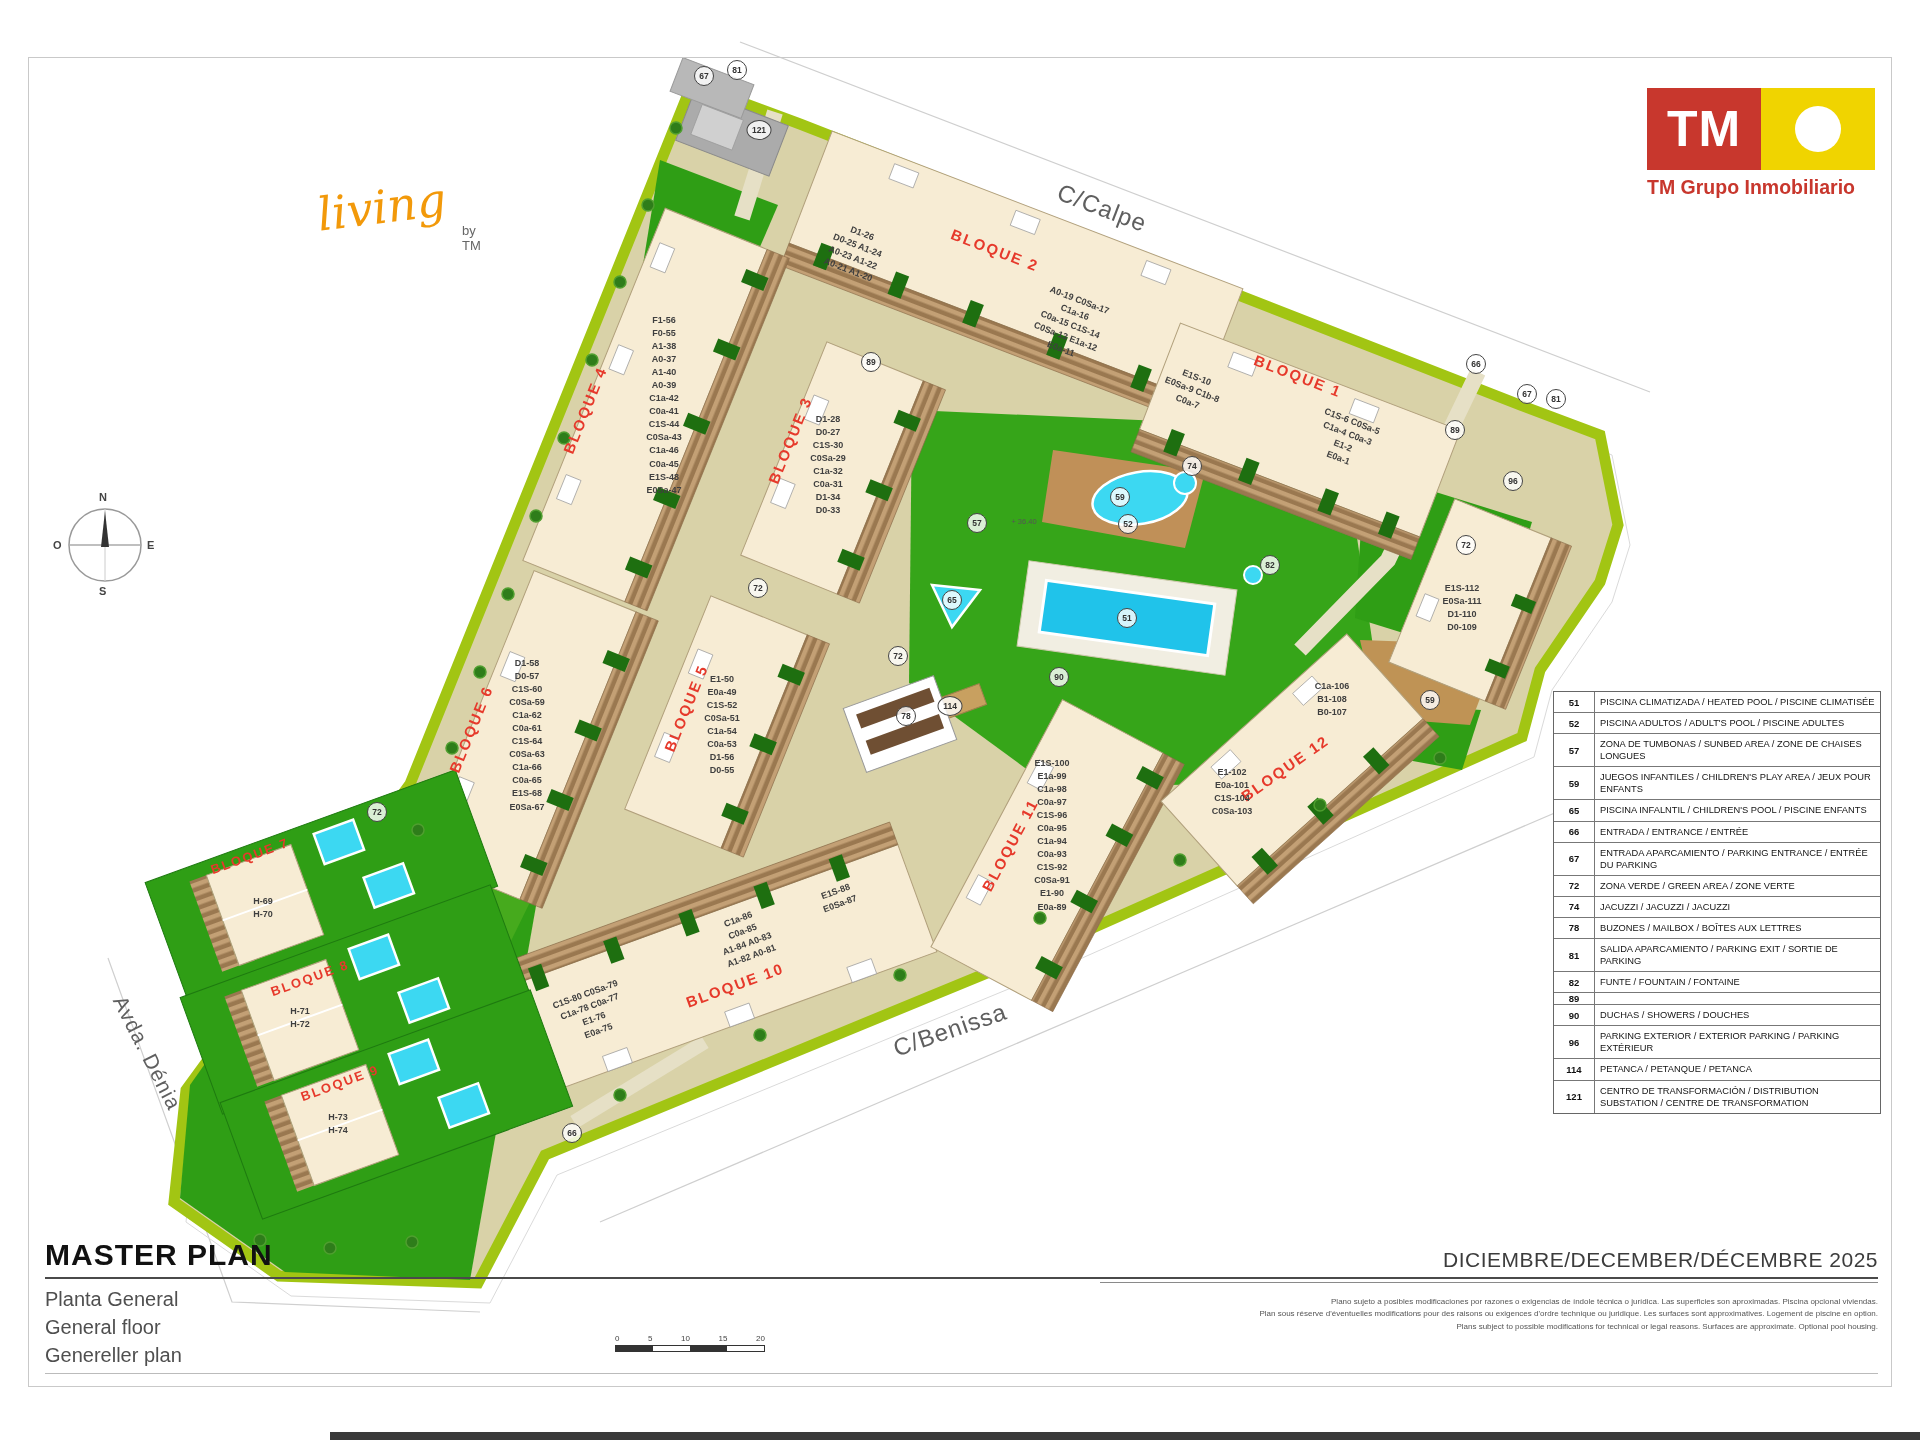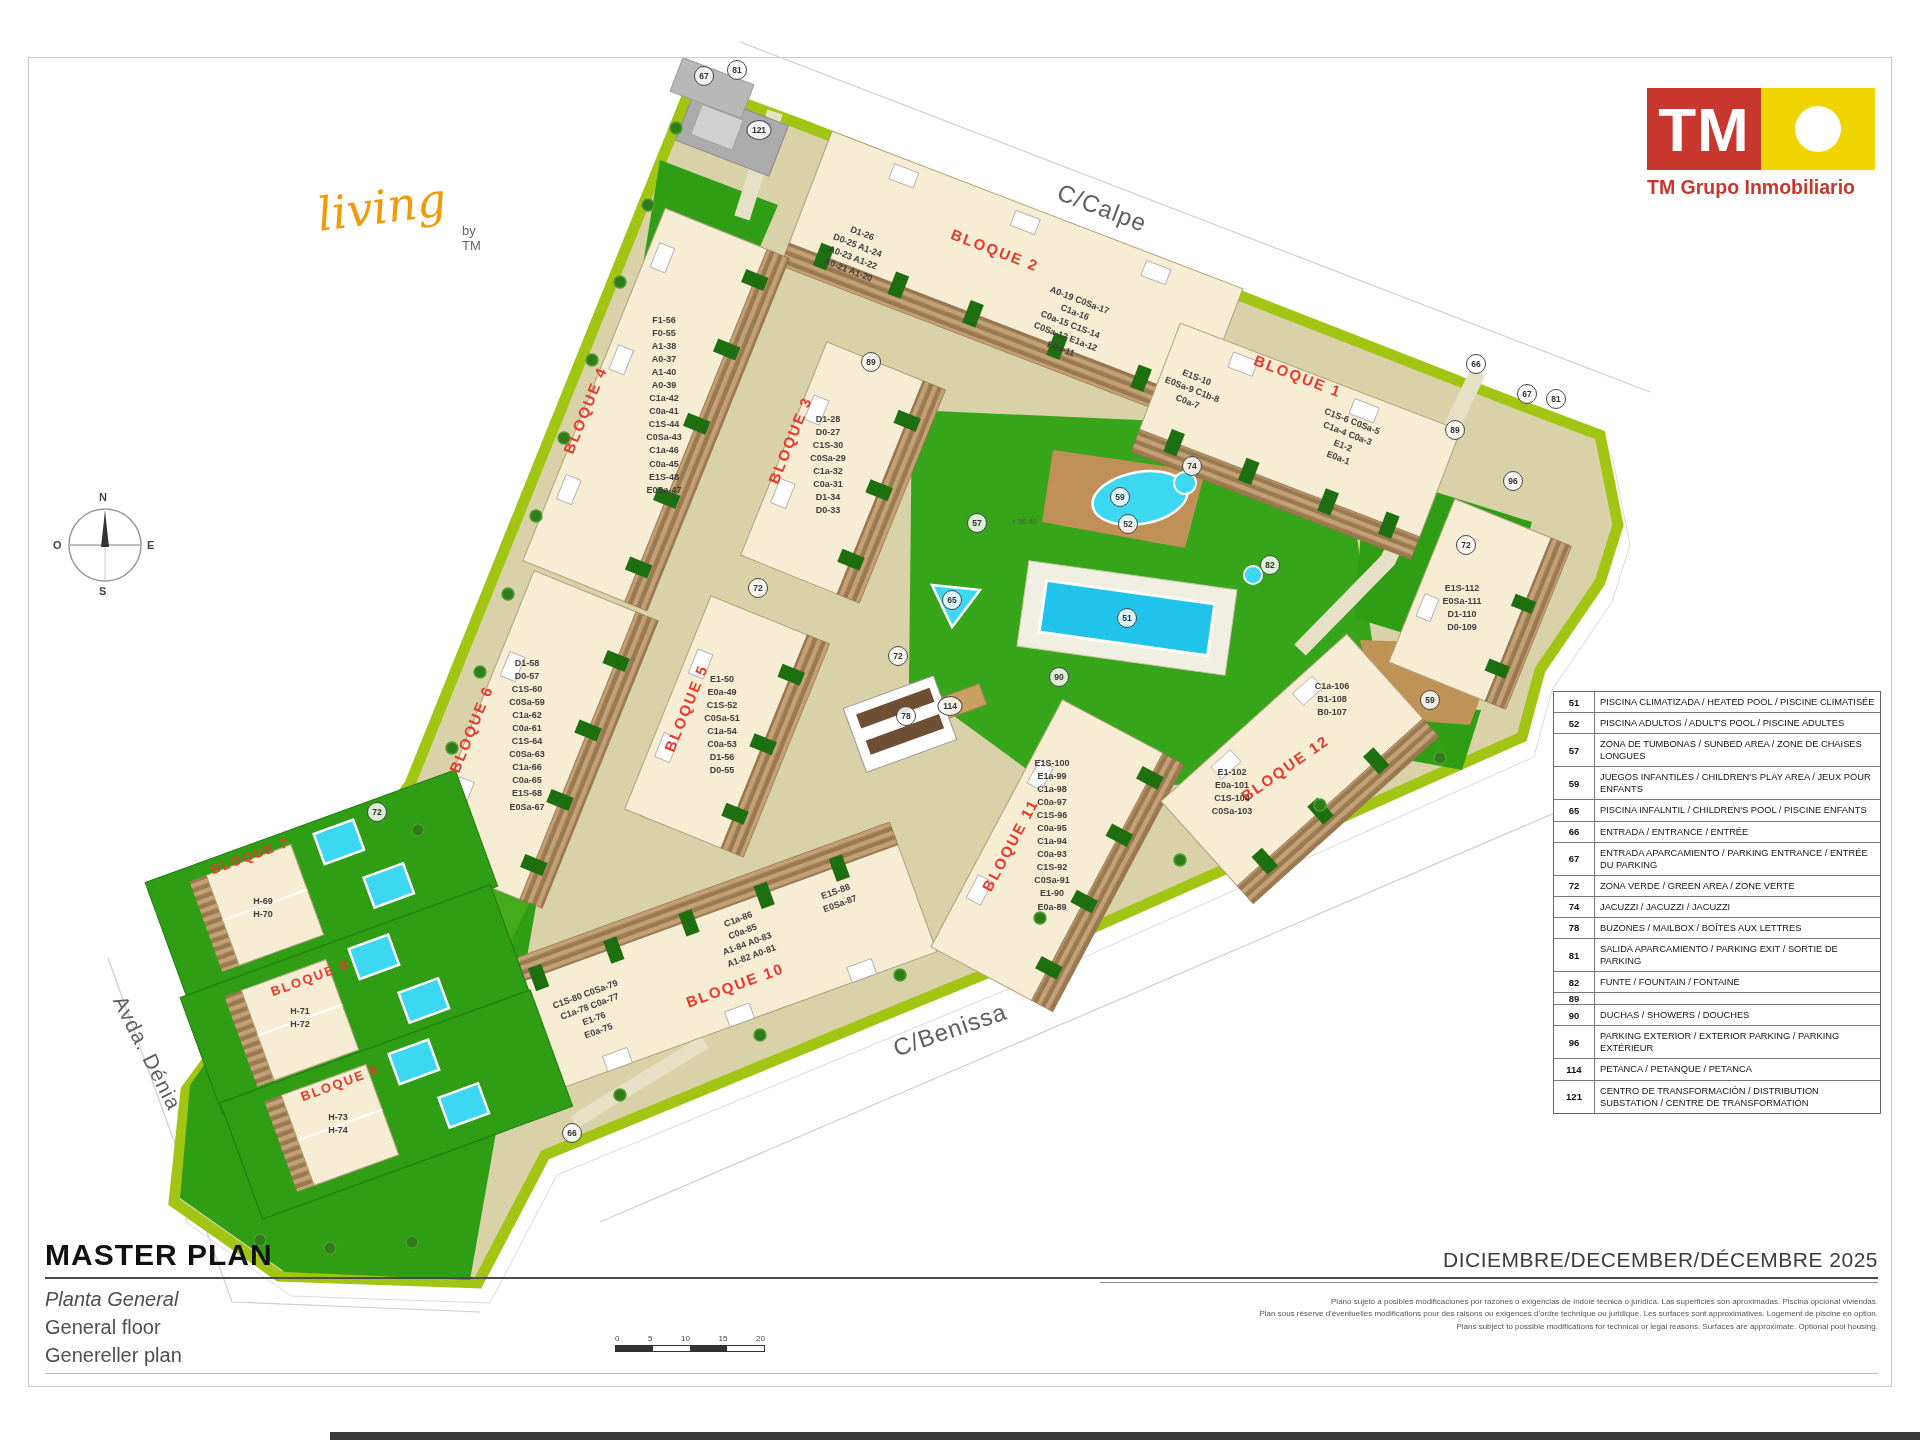--- a/index.html
+++ b/index.html
@@ -15,21 +15,21 @@
      background:#f49b00;border-radius:50%;transform:translate(-50%,-50%);}
   #logo-slash{display:inline-block;width:4px;height:66px;background:#f49b00;
      transform:rotate(14deg);vertical-align:-8px;margin:0 4px;}
   #logo-script{left:255px;top:62px;font-family:"DejaVu Serif",serif;font-style:italic;
      font-size:46px;color:#f2990a;transform:rotate(-7deg);}
   #logo-by{left:400px;top:105px;font-size:13px;color:#666;}
   
   #tmlogo{left:1647px;top:88px;width:232px;}
   #tm-squares{display:flex;}
   #tm-red{width:114px;height:82px;background:#c8372d;display:flex;align-items:center;justify-content:center;}
-  #tm-red span{color:#fff;font-weight:bold;font-size:62px;letter-spacing:1px;}
+  #tm-red span{color:#fff;font-weight:bold;font-size:50px;letter-spacing:1px;}
   #tm-yellow{width:114px;height:82px;background:#f0d400;display:flex;align-items:center;justify-content:center;}
   #tm-circle{width:46px;height:46px;background:#fff;border-radius:50%;}
   #tm-company{color:#c8372d;font-weight:bold;font-size:19.5px;margin-top:6px;white-space:nowrap;}
   
   #compass{left:55px;top:495px;width:100px;height:100px;}
   #compass span{position:absolute;font-size:11px;font-weight:bold;color:#444;}
   
   .ov{position:absolute;transform:translate(-50%,-50%);white-space:pre-line;text-align:center;}
   .bloque{font-size:15px;font-weight:bold;color:#e6392b;letter-spacing:2px;white-space:nowrap;}
   .units{font-size:9px;font-weight:600;color:#3f3f3f;line-height:1.45;}
@@ -518,21 +518,21 @@
     </div>
   <div class="lg-row">
       <div class="lg-num">121</div>
       <div class="lg-desc">CENTRO DE TRANSFORMACIÓN / DISTRIBUTION SUBSTATION / CENTRE DE TRANSFORMATION</div>
     </div>
 </div>
 
 <div class="abs" id="title-main">MASTER PLAN</div>
 <div class="abs" id="rule-top"></div>
 <div class="abs" id="rule-top2"></div>
-<div class="abs subtitle" style="top:1288px;font-style:italic;">Planta General</div>
+<div class="abs subtitle" style="top:1288px;">Planta General</div>
 <div class="abs subtitle" style="top:1316px;">General floor</div>
 <div class="abs subtitle" style="top:1344px;">Genereller plan</div>
 <div class="abs" id="date">DICIEMBRE/DECEMBER/DÉCEMBRE 2025</div>
 <div class="abs" id="disclaimer">
   <div>Plano sujeto a posibles modificaciones por razones o exigencias de índole técnica o jurídica. Las superficies son aproximadas. Piscina opcional viviendas.</div>
   <div>Plan sous réserve d'éventuelles modifications pour des raisons ou exigences d'ordre technique ou juridique. Les surfaces sont approximatives. Logement de piscine en option.</div>
   <div>Plans subject to possible modifications for technical or legal reasons. Surfaces are approximate. Optional pool housing.</div>
 </div>
 <div class="abs" id="rule-bottom"></div>
 <div class="abs" id="bottom-strip"></div>

